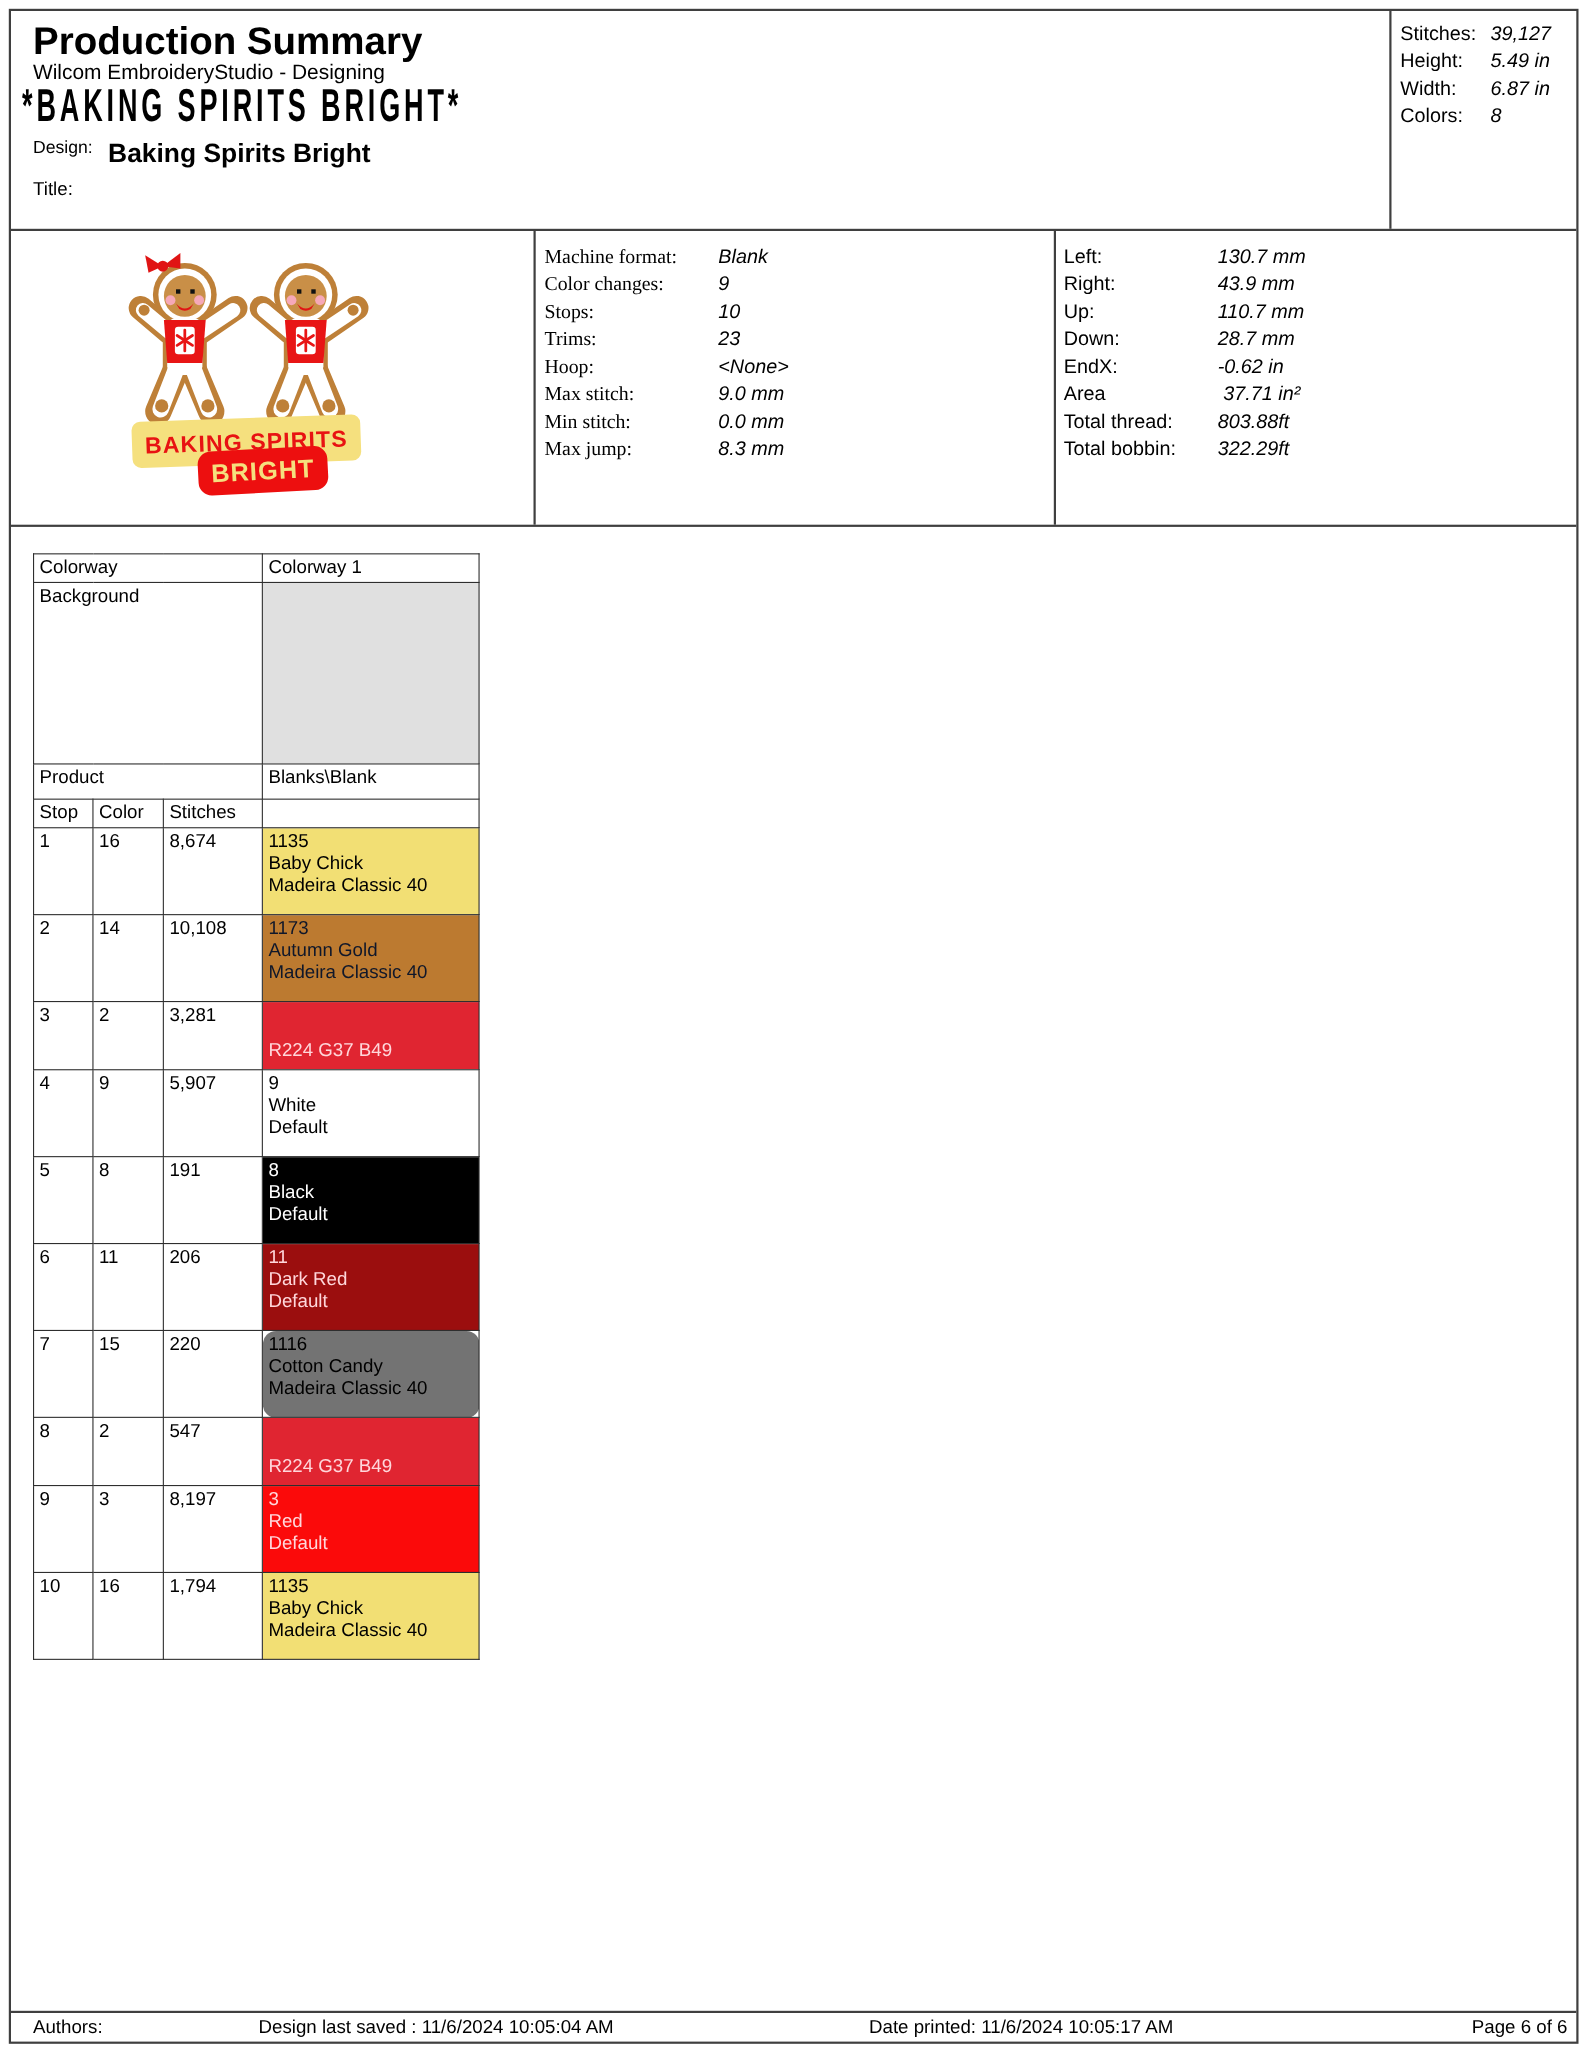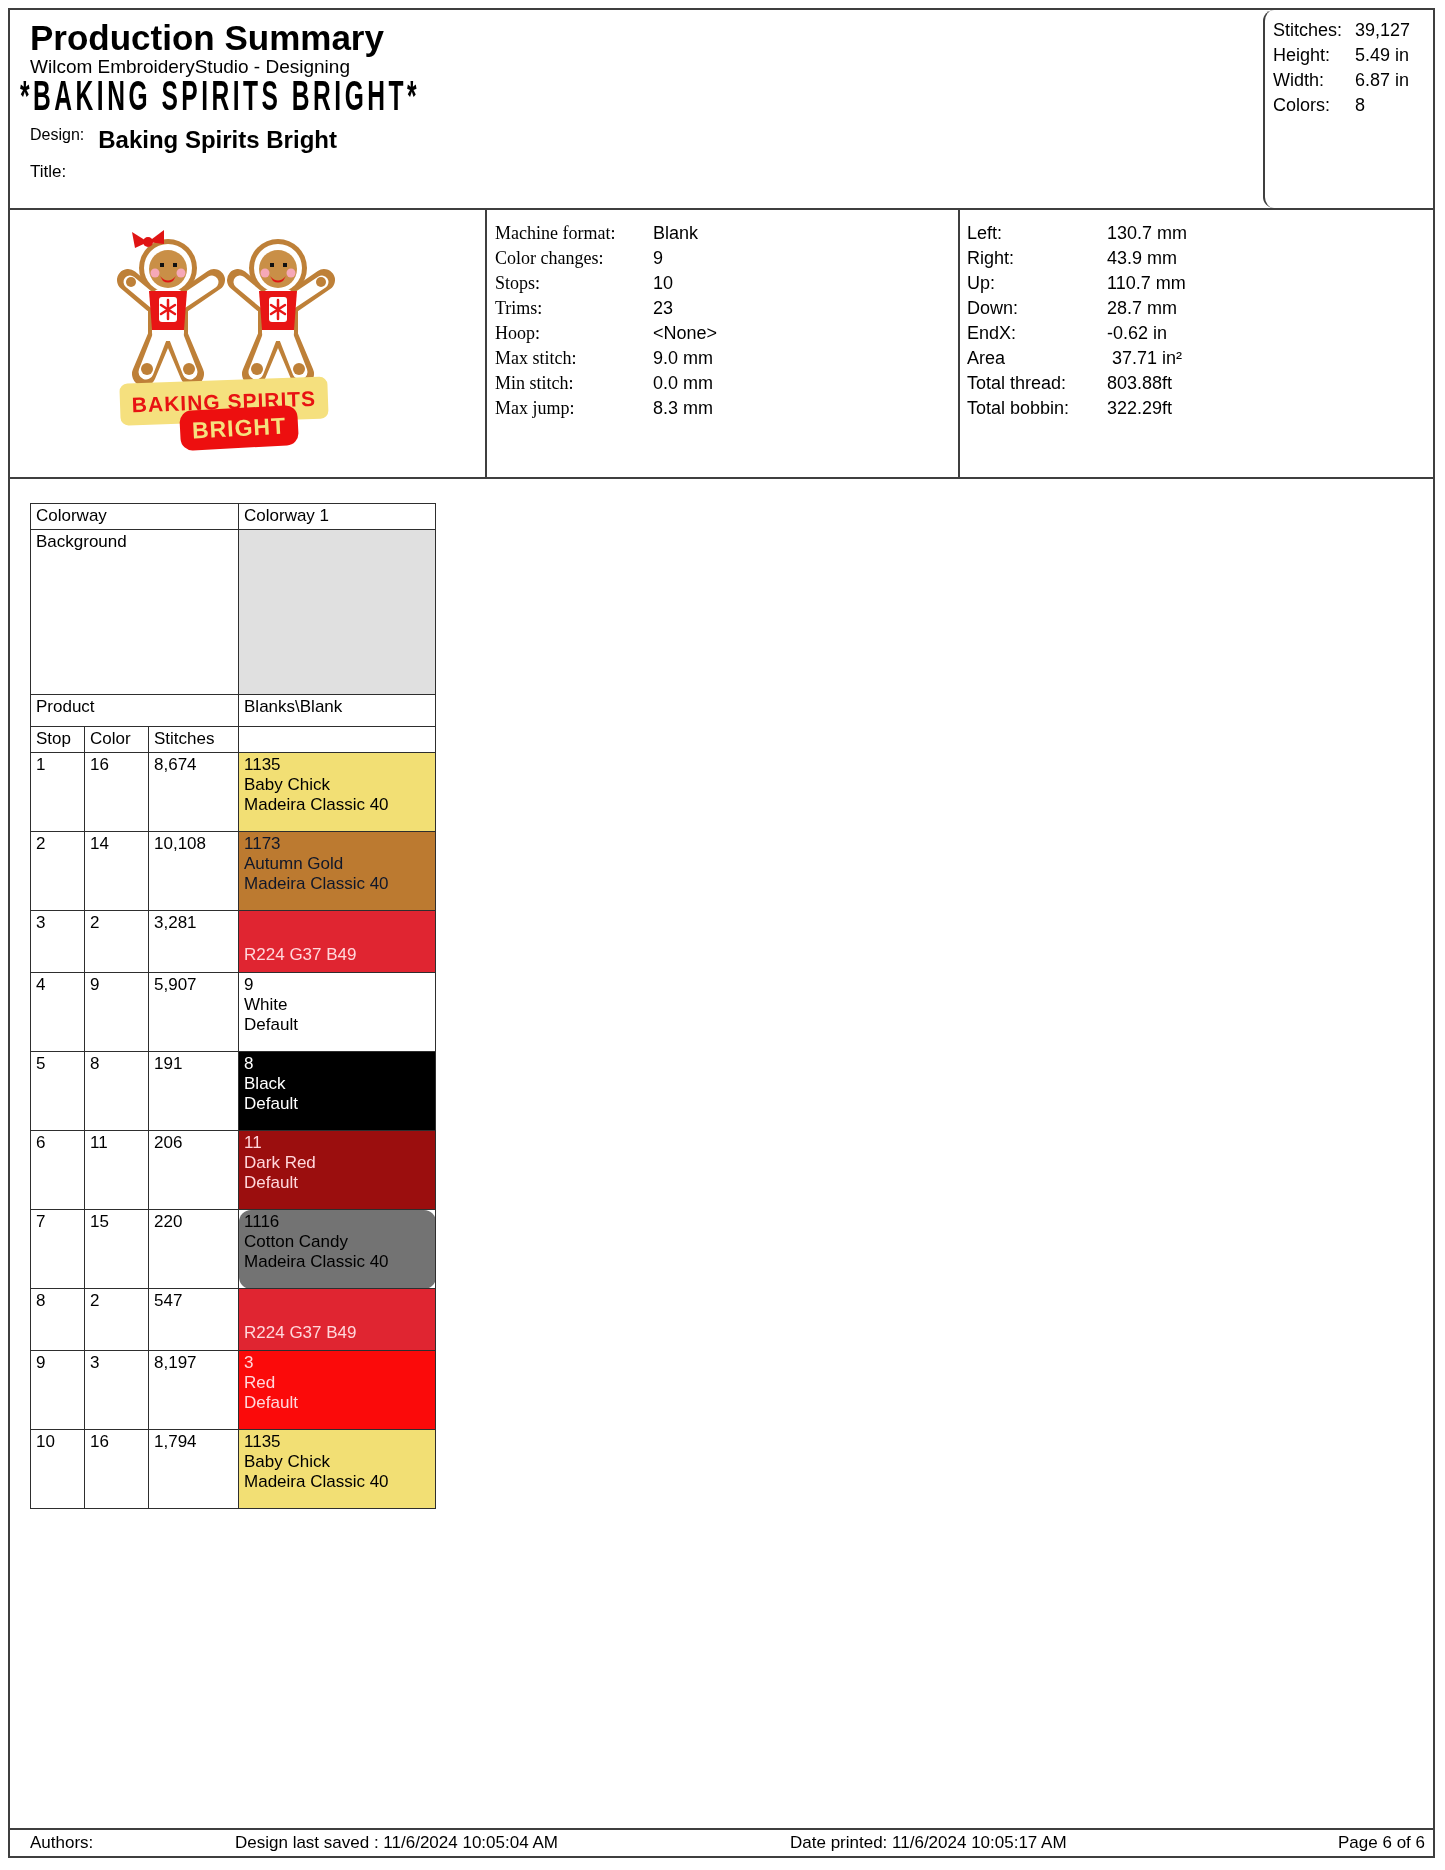--- a/index.html
+++ b/index.html
@@ -16,24 +16,24 @@
   .doc-title     { position:absolute; left:20px; top:8px;  font-size:35px; font-weight:bold; }
   .app-subtitle  { position:absolute; left:20px; top:46px; font-size:19px; }
   .display-title { position:absolute; left:10px; top:62px; font-size:42px; font-weight:bold;
                    letter-spacing:6px; white-space:nowrap;
                    transform:scaleX(0.585); transform-origin:0 0; }
   .design-row    { position:absolute; left:20px; top:116px; white-space:nowrap; }
   .design-label  { font-size:16px; vertical-align:8px; }
   .design-name   { font-size:24px; font-weight:bold; margin-left:14px; }
   .title-label   { position:absolute; left:20px; top:152px; font-size:17px; }
   .stats-box { position:absolute; right:0; top:0; width:170px; height:100%;
-               border-left:2px solid #3f3f3f; box-sizing:border-box; padding:10px 0 0 8px;border-radius:11px; }
+               border-left:2px solid #3f3f3f; box-sizing:border-box; padding:10px 0 0 8px; }
   
   .kv-row   { display:flex; height:25px; font-size:18px; align-items:flex-start; }
-  .kv-value { white-space:pre; }
+  .kv-value { white-space:pre;font-style:italic; }
   .stats-box     .kv-label { width:82px;  flex:none; }
   .machine-cell  .kv-label { width:158px; flex:none;font-family:Liberation Serif, serif; }
   .position-cell .kv-label { width:140px; flex:none; }
   
   .middle-section { position:relative; height:267px; border-bottom:2px solid #3f3f3f;
                     display:flex; box-sizing:content-box; }
   .design-cell   { width:475px; flex:none; position:relative; }
   .machine-cell  { width:473px; flex:none; border-left:2px solid #3f3f3f;
                    box-sizing:border-box; padding:13px 0 0 8px; }
   .position-cell { flex:1; border-left:2px solid #3f3f3f;

